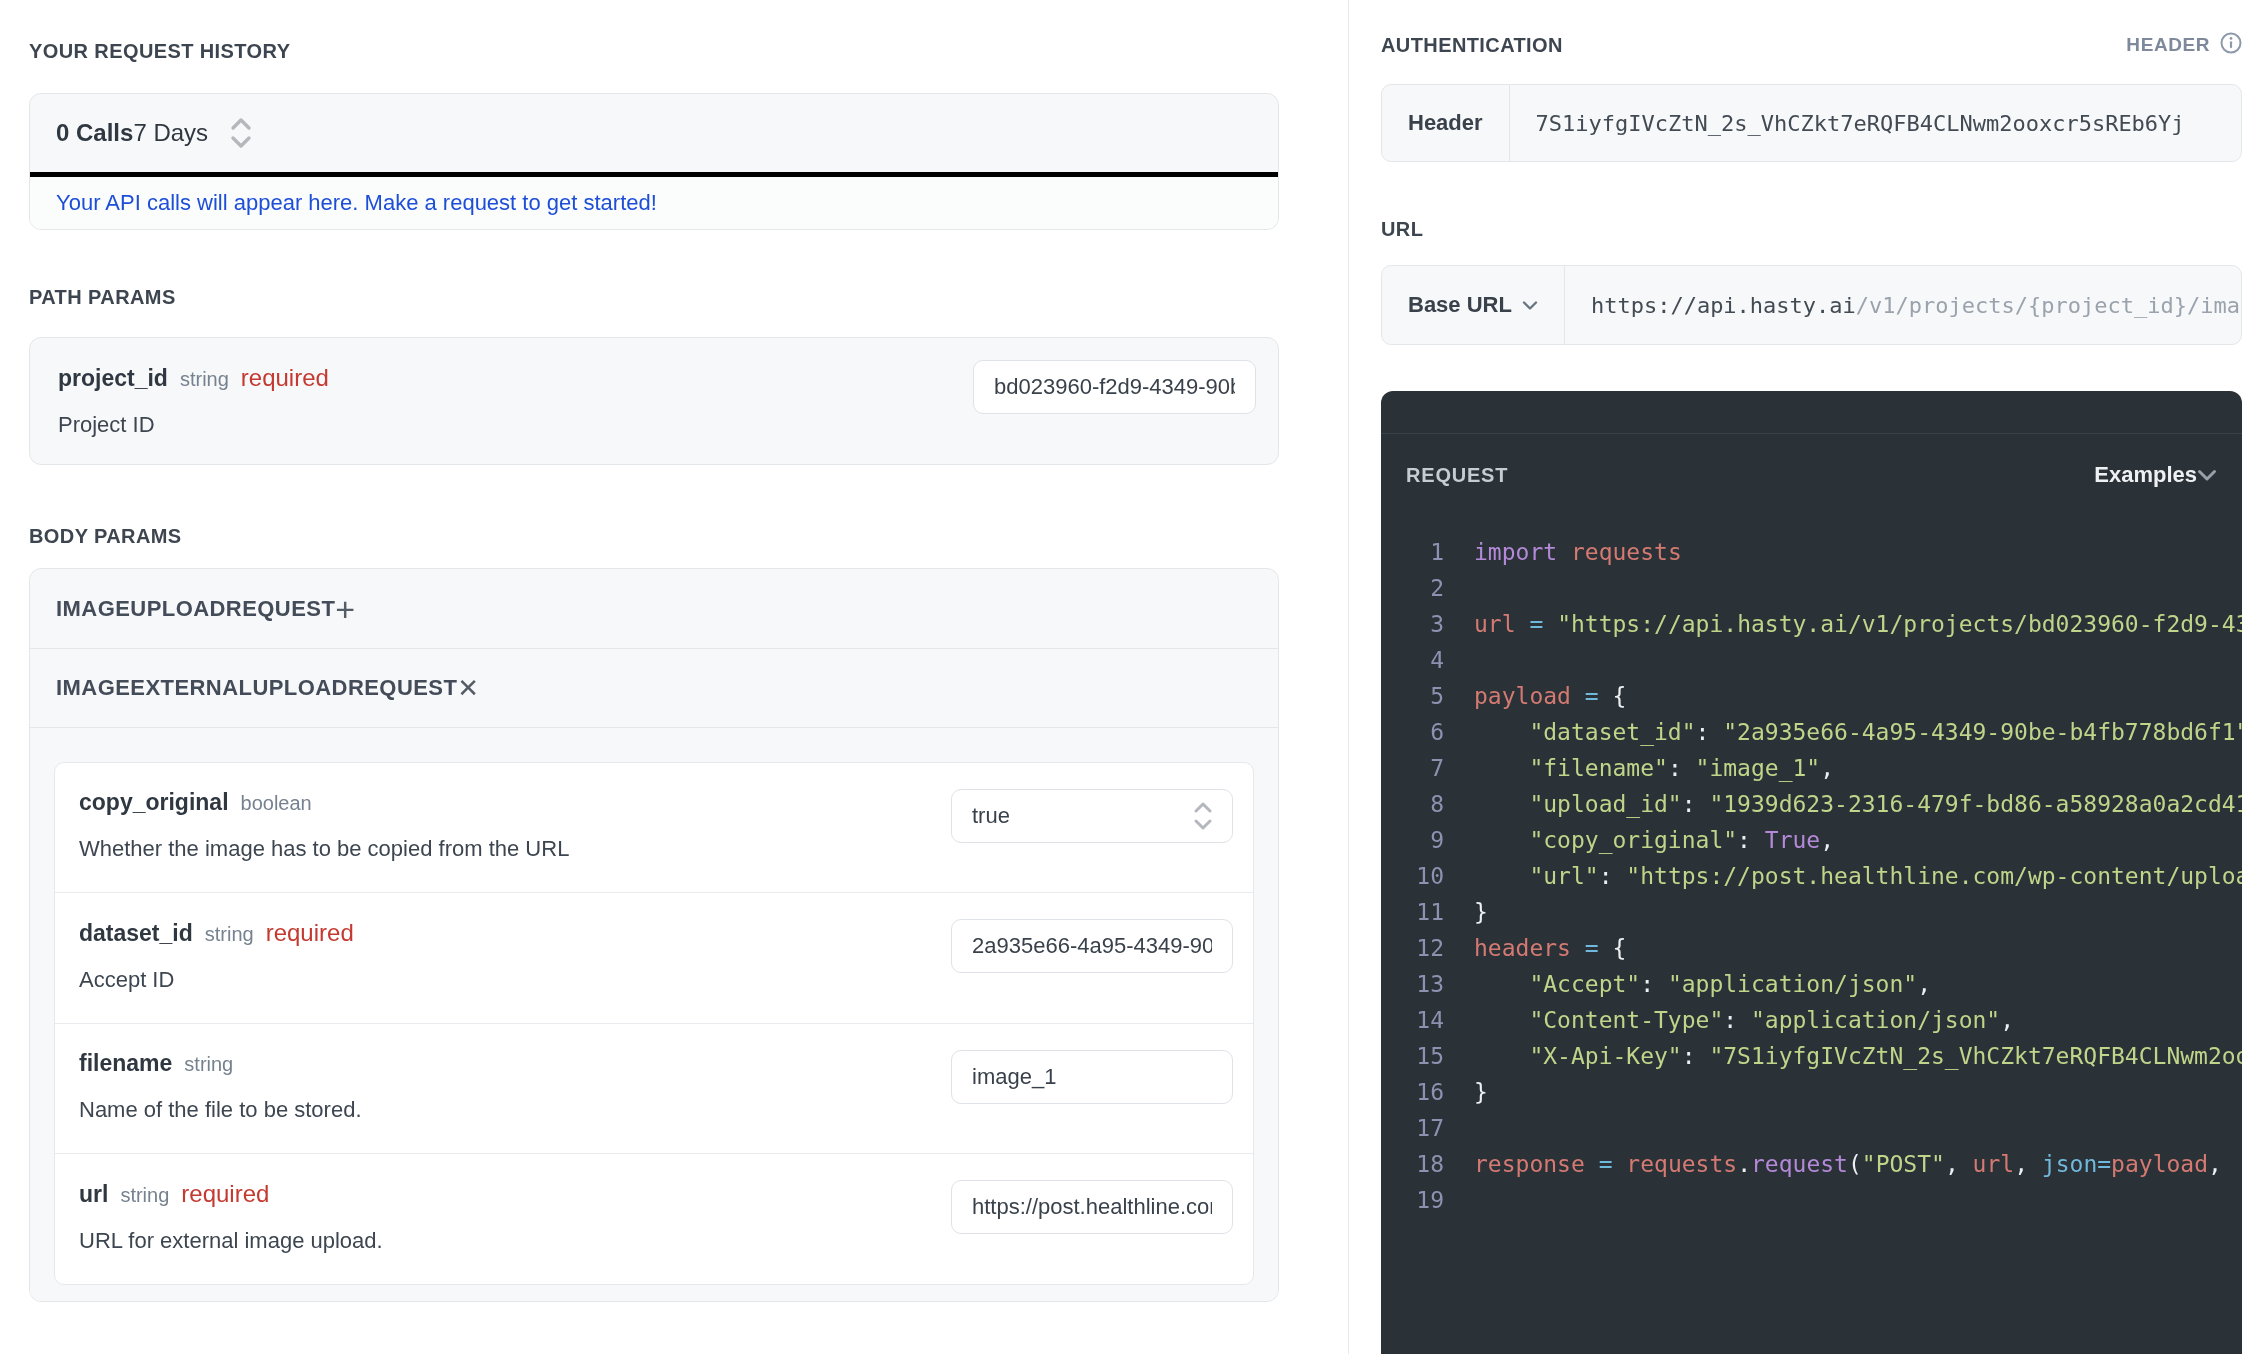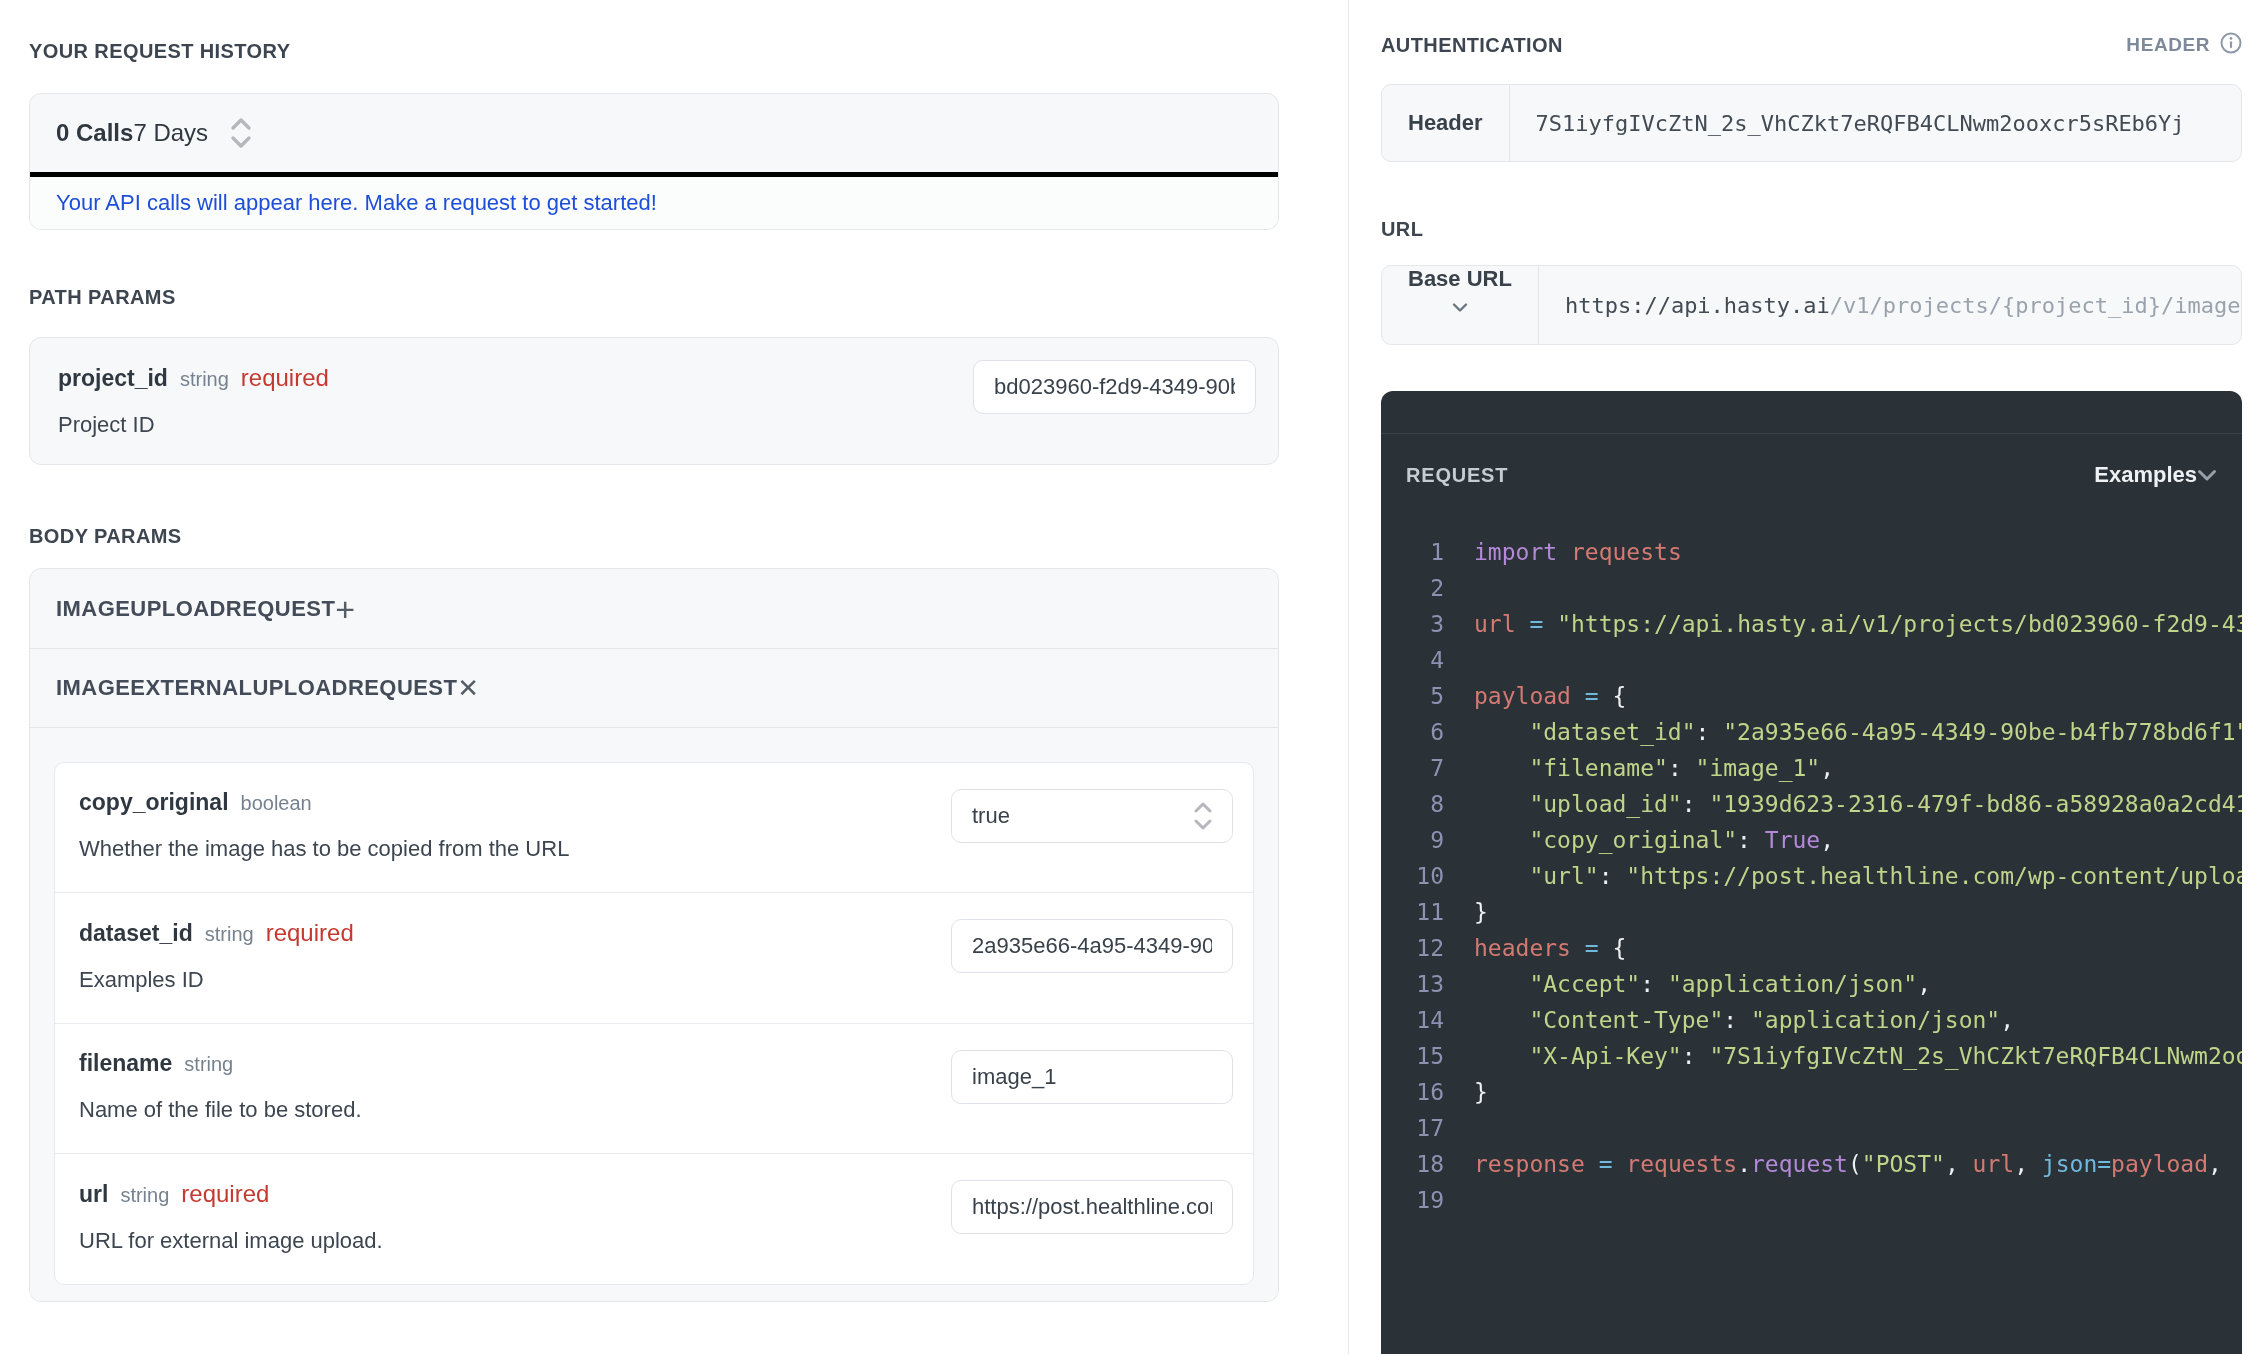--- a/index.html
+++ b/index.html
@@ -60,21 +60,21 @@
   .auth-badge { display:flex; align-items:center; gap:10px; cursor:pointer; }
   .auth-badge-label { font-size:19px; font-weight:700; color:#7e8a9b; letter-spacing:.03em; }
   .kv-box { display:flex; align-items:stretch; background:#f7f8f9; border:1px solid #e4e7e9; border-radius:10px; overflow:hidden; }
   .auth-box { margin-top:26px; height:78px; }
   .kv-label { display:flex; align-items:center; gap:10px; padding:0 26px; border-right:1px solid #e4e7e9;
               font-size:22px; font-weight:600; color:#39414b; flex:0 0 auto; cursor:default; }
   .kv-value { display:flex; align-items:center; padding:0 26px; font-family:"DejaVu Sans Mono",monospace;
               font-size:22px; color:#424a53; white-space:nowrap; overflow:hidden; flex:1 1 auto; }
   .t-url { margin-top:56px; }
   .url-box { margin-top:24px; height:80px; }
-  .base-url-label { cursor:pointer;flex-direction:column; }
+  .base-url-label { cursor:pointer; }
   .url-muted { color:#9aa3ad; }
 
   
   .dark-panel { margin-top:46px; height:1010px; background:#2a3137; border-radius:12px; overflow:hidden; }
   .panel-pad { padding:28px 25px 0; }
   .panel-title { font-size:20px; font-weight:700; color:#c6cdd2; letter-spacing:.04em; }
   .cmd-box { margin-top:28px; height:58px; background:#3a434b; border-radius:8px;
              display:flex; align-items:center; padding:0 22px; font-family:"DejaVu Sans Mono",monospace; font-size:22px; }
   .cmd-prompt { color:#e7eaec; margin-right:20px; font-weight:700; }
   .cmd-text { color:#55c28f; }
@@ -162,21 +162,21 @@
               </span>
             </div>
           </div>
 
           <div class="inner-row">
             <div class="param-name-line">
               <span class="param-name">dataset_id</span>
               <span class="param-type">string</span>
               <span class="param-required">required</span>
             </div>
-            <div class="param-desc">Examples ID</div>
+            <div class="param-desc">Accept ID</div>
             <input class="param-control" value="2a935e66-4a95-4349-90be" style="">
           </div>
 
           <div class="inner-row">
             <div class="param-name-line">
               <span class="param-name">filename</span>
               <span class="param-type">string</span>
 
             </div>
             <div class="param-desc">Name of the file to be stored.</div>

